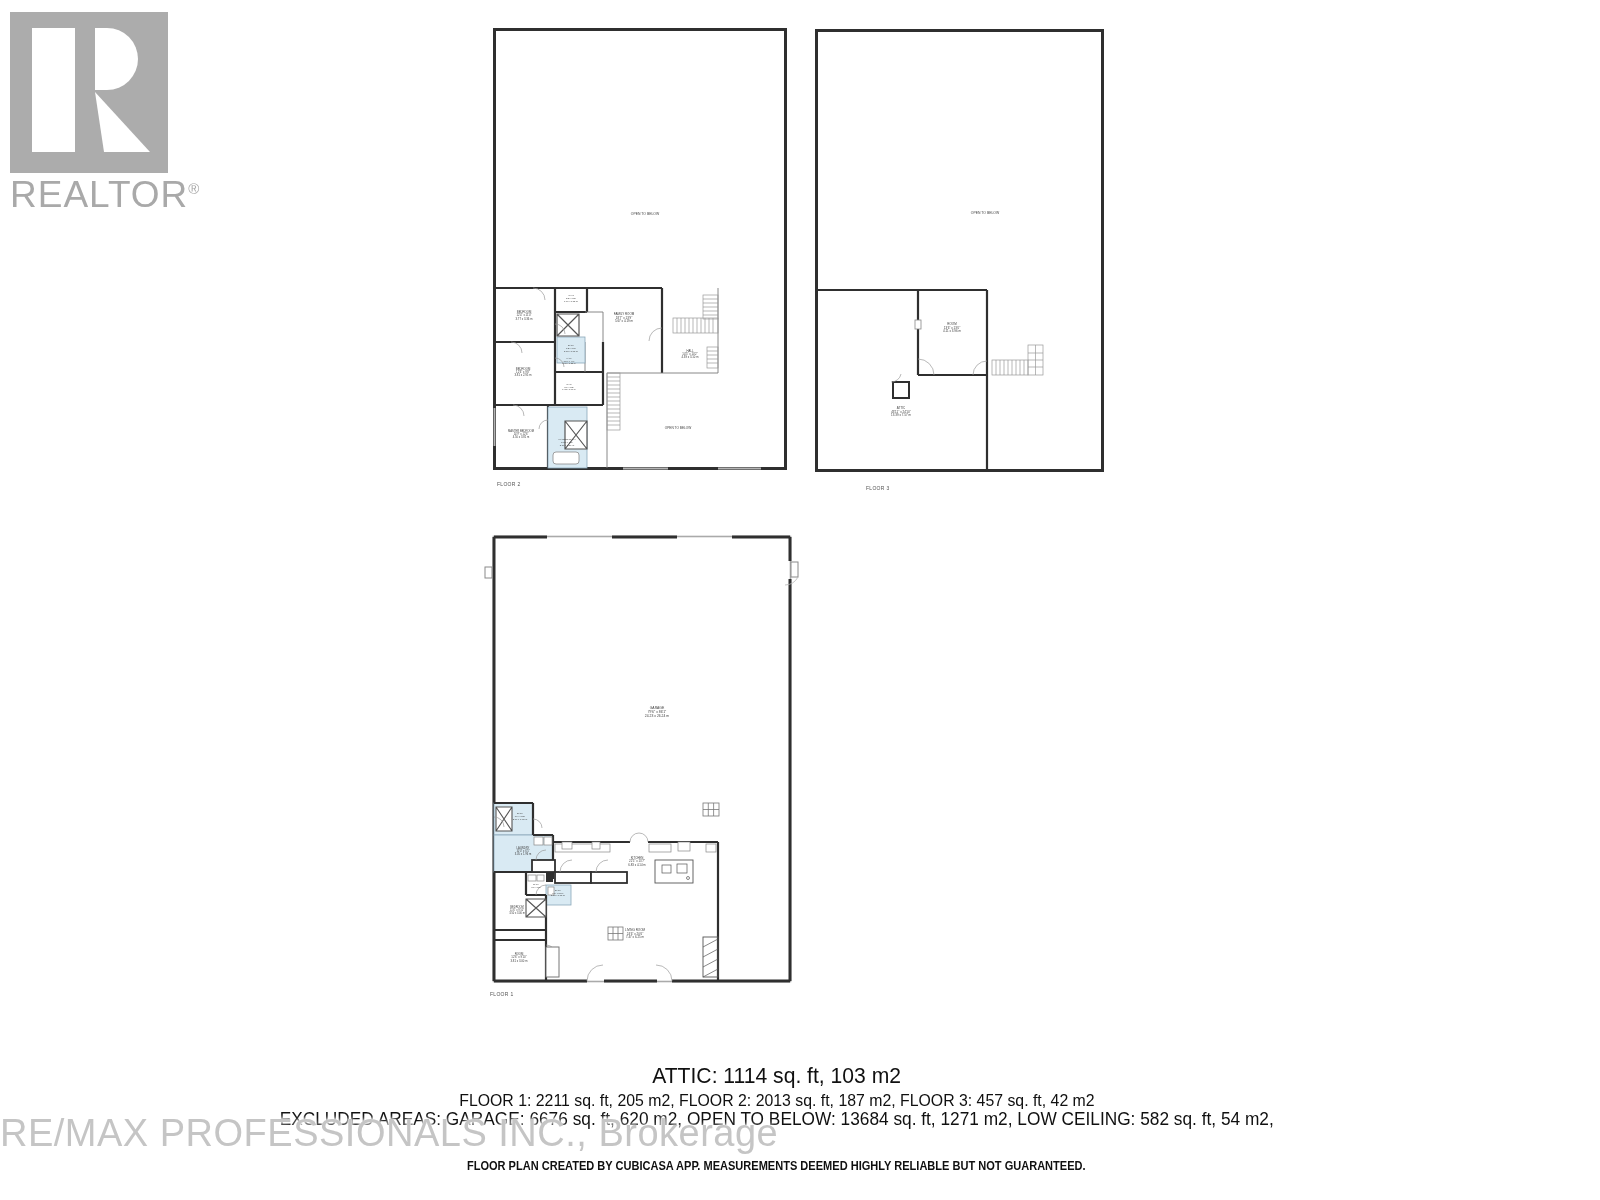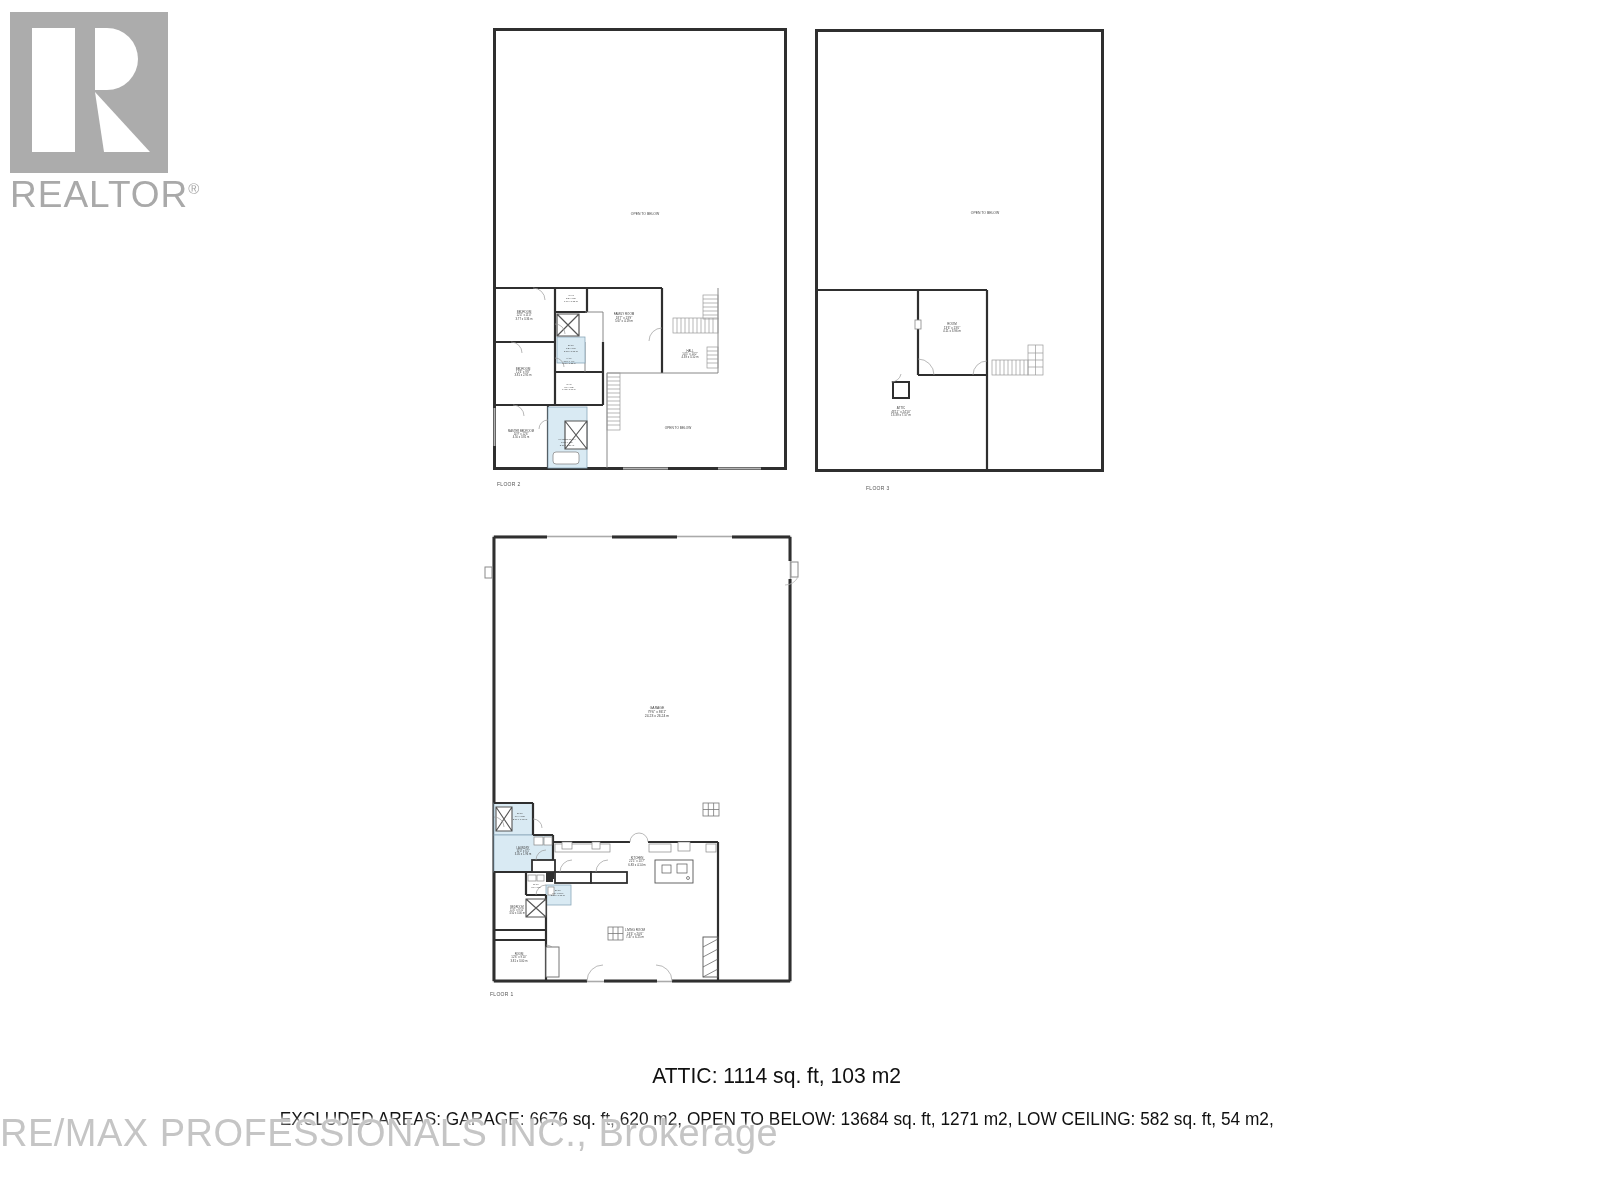--- a/index.html
+++ b/index.html
@@ -186,17 +186,19 @@
       <text font-size="2.9"><tspan x="145" y="324">KITCHEN</tspan><tspan x="145" dy="3.4">22'5" x 13'7"</tspan><tspan x="145" dy="3.4">6.83 x 4.14 m</tspan></text>
       <text font-size="2.2"><tspan x="44" y="350">BATH</tspan><tspan x="44" dy="2.6">6'6" x 5'0"</tspan></text>
       <text font-size="2.3"><tspan x="66" y="356">BATH</tspan><tspan x="66" dy="2.7">7'0" x 5'10"</tspan><tspan x="66" dy="2.7">2.13 x 1.78 m</tspan></text>
       <text font-size="2.6"><tspan x="25" y="373">BEDROOM</tspan><tspan x="25" dy="3">11'6" x 9'10"</tspan><tspan x="25" dy="3">3.50 x 3.00 m</tspan></text>
       <text font-size="2.8"><tspan x="27" y="420">ROOM</tspan><tspan x="27" dy="3.3">12'6" x 9'10"</tspan><tspan x="27" dy="3.3">3.81 x 3.00 m</tspan></text>
       <text font-size="3"><tspan x="143" y="396">LIVING ROOM</tspan><tspan x="143" dy="3.5">24'6" x 20'6"</tspan><tspan x="143" dy="3.5">7.47 x 6.25 m</tspan></text>
     </g>
   </svg>
   <div class="caption" style="left:490px;top:991px">FLOOR 1</div>
 
+  <div class="sline line-floors"><span>FLOOR 1: 2211 sq. ft, 205 m2, FLOOR 2: 2013 sq. ft, 187 m2, FLOOR 3: 457 sq. ft, 42 m2</span></div>
   <div class="sline line-excluded"><span>EXCLUDED AREAS: GARAGE: 6676 sq. ft, 620 m2, OPEN TO BELOW: 13684 sq. ft, 1271 m2, LOW CEILING: 582 sq. ft, 54 m2,</span></div>
   <div class="sline line-attic"><span>ATTIC: 1114 sq. ft, 103 m2</span></div>
   <div class="watermark">RE/MAX PROFESSIONALS INC., Brokerage</div>
+  <div class="sline disclaimer"><span>FLOOR PLAN CREATED BY CUBICASA APP. MEASUREMENTS DEEMED HIGHLY RELIABLE BUT NOT GUARANTEED.</span></div>
 
 </div>
 
 </body></html>

